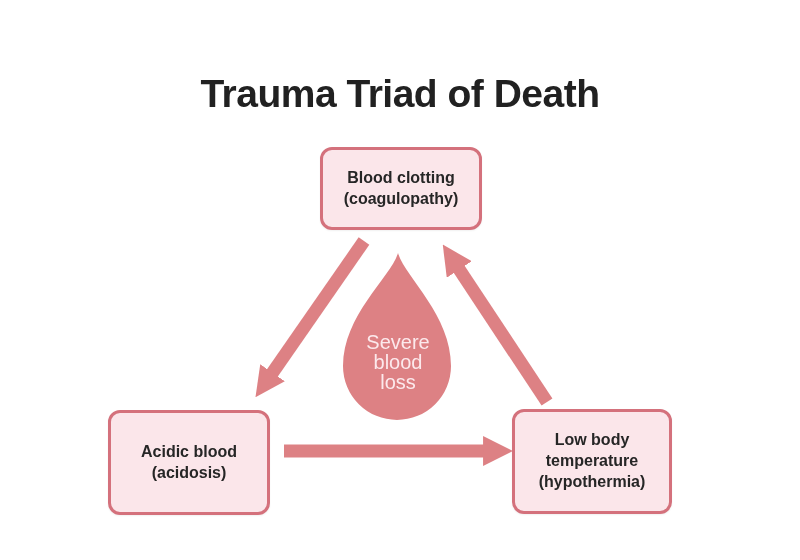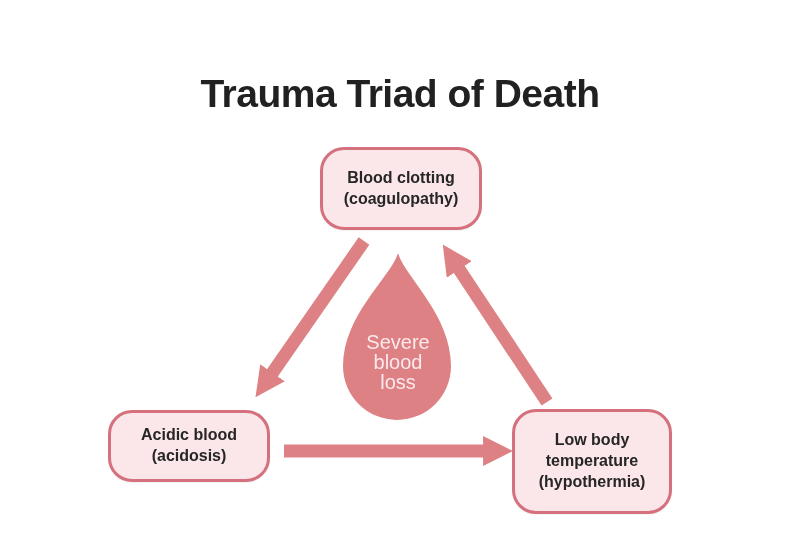--- a/index.html
+++ b/index.html
@@ -33,33 +33,33 @@
     color: var(--title-text);
     margin-top: 24px;
   }
   .node {
     position: absolute;
     display: flex;
     align-items: center;
     justify-content: center;
     background: var(--box-fill);
     border: 3px solid var(--box-border);
-    border-radius: 24px;
+    border-radius: 12px;
     box-shadow: 0 1px 2px rgba(0,0,0,0.06);
   }
   .node .label {
     white-space: pre-line;
     text-align: center;
     font-size: 16px;
     font-weight: 700;
     line-height: 1.3;
     color: var(--box-text);
   }
   .node-top    { left: 320px; top: 147px; width: 162px; height: 83px; }
-  .node-left   { left: 108px; top: 410px; width: 162px; height: 72px; }
+  .node-left   { left: 108px; top: 410px; width: 162px; height: 105px; }
   .node-right  { left: 512px; top: 409px; width: 160px; height: 105px; }
   .arrows-layer {
     position: absolute;
     left: 0; top: 0;
     width: 800px; height: 560px;
   }
   .arrow-line {
     stroke: var(--accent);
     stroke-width: 13;
     stroke-linecap: butt;

